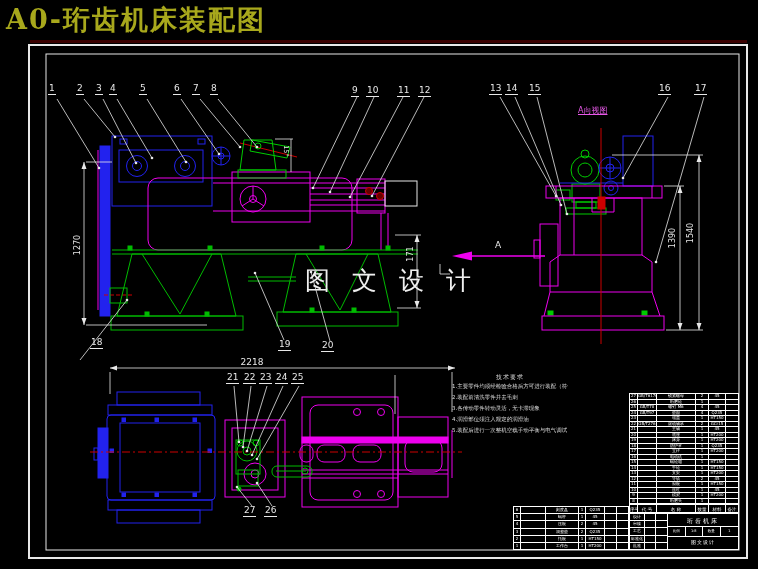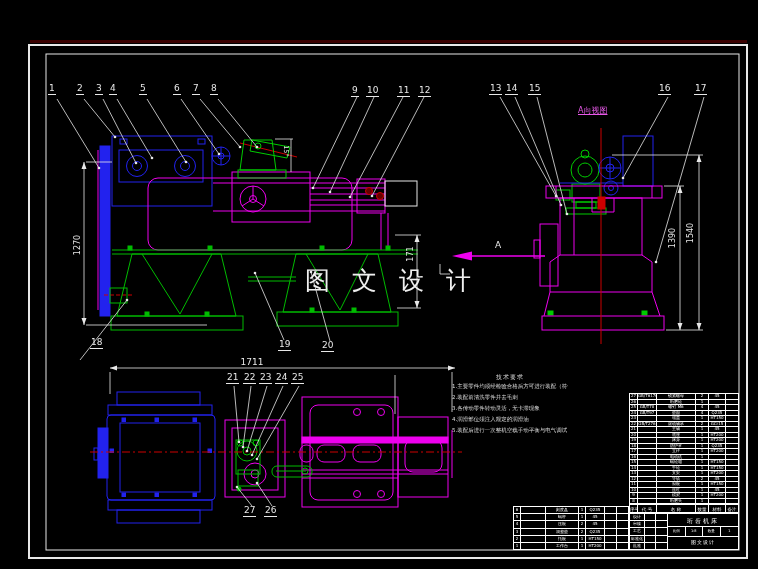--- a/index.html
+++ b/index.html
@@ -57,20 +57,21 @@
   .tb-fields span{font-size:3.5px;line-height:9px;text-align:center;border-right:1px solid #fff;
                   overflow:hidden;box-sizing:border-box;}
   .tb-fields span:last-child{border-right:none;}
   .tb-company{flex:1;font-size:5px;line-height:11px;text-align:center;letter-spacing:1px;overflow:hidden;}
 </style>
 </head>
 <body>
 
 <div id="app">
 
+  <div class="abs t-title">A0-珩齿机床装配图</div>
   <div class="abs" style="left:30px;top:40px;width:717px;height:3px;background:#3a0000;"></div>
 
   <svg class="abs" style="left:0;top:0" width="758" height="569" viewBox="0 0 758 569">
 
     <g stroke="#e8e8e8" fill="none">
       <rect x="29" y="45" width="718" height="513" stroke-width="2"></rect>
       <rect x="46" y="54" width="693" height="496" stroke-width="1"></rect>
     </g>
 
     <g fill="none" stroke-width="1">
@@ -372,21 +373,21 @@
   <span class="co" style="left:259px;top:373px">23</span>
   <span class="co" style="left:275px;top:373px">24</span>
   <span class="co" style="left:291px;top:373px">25</span>
   <span class="co" style="left:264px;top:506px">26</span>
   <span class="co" style="left:243px;top:506px">27</span>
 
   <span class="dim rot" style="left:58px;top:240px;width:40px;height:10px">1270</span>
   <span class="dim rot" style="left:396px;top:249px;width:30px;height:10px">171</span>
   <span class="dim rot" style="left:653px;top:233px;width:40px;height:10px">1390</span>
   <span class="dim rot" style="left:671px;top:228px;width:40px;height:10px">1540</span>
-  <span class="dim" style="left:232px;top:357px;width:40px;height:10px;font-size:9px">1711</span>
+  <span class="dim" style="left:232px;top:357px;width:40px;height:10px;font-size:9px">2218</span>
   <span class="dim rotcw" style="left:277px;top:147px;width:18px;height:8px;font-size:6.5px">15°</span>
 
   <span class="vlabel" style="left:495px;top:240px">A</span>
   <span class="seclabel" style="left:578px;top:105px">A向视图</span>
 
   <span class="watermark">图文设计</span>
 
   <div class="notes">
     <span class="ntitle">技术要求</span>
     <span class="nitem">1.主要零件均须经检验合格后方可进行装配（符合技术要求）</span>

